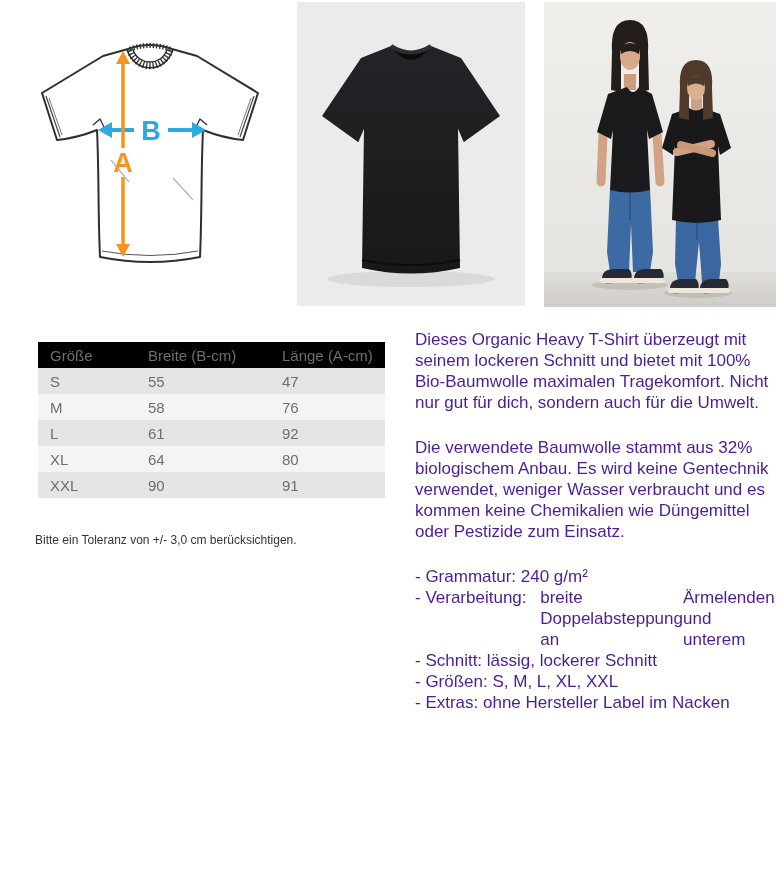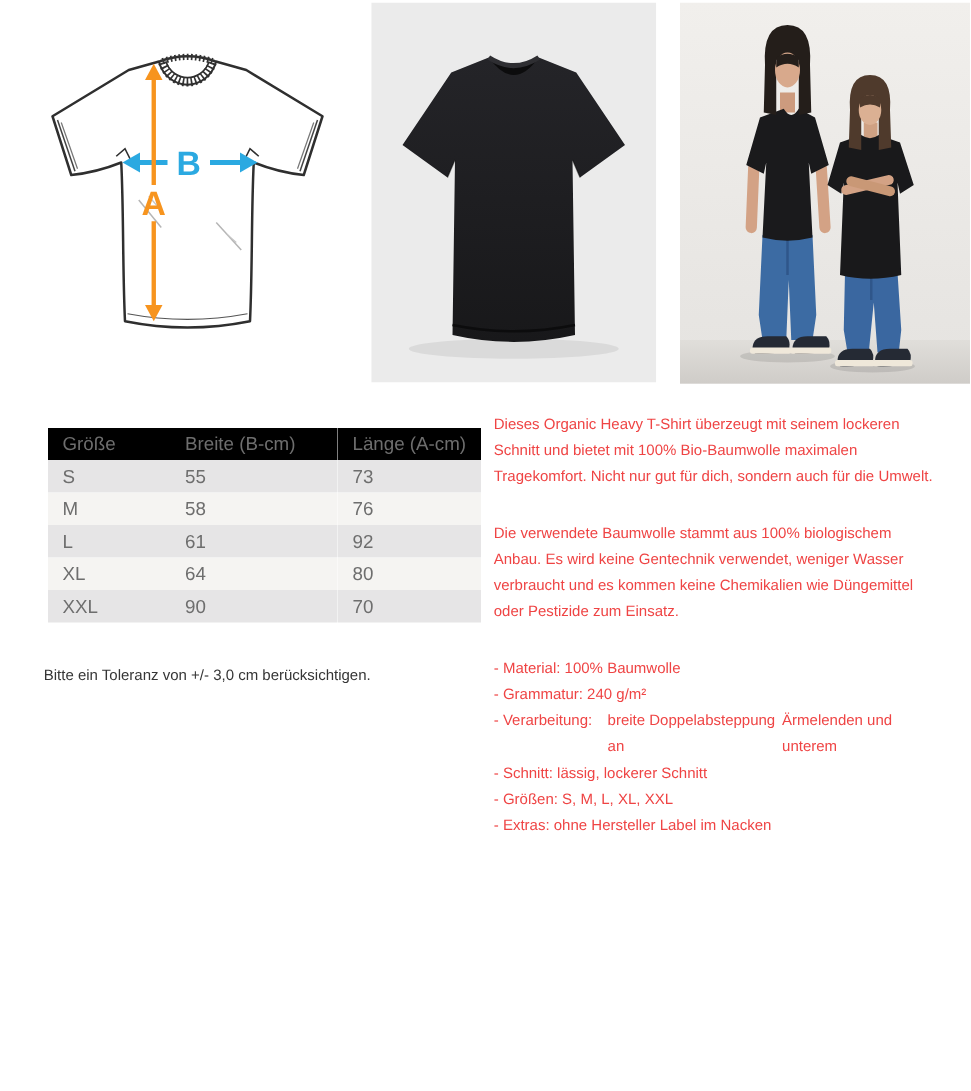--- a/index.html
+++ b/index.html
@@ -21,22 +21,22 @@
   col.c1 { width:98px; } col.c2 { width:134px; } col.c3 { width:115px; }
   th, td { text-align:left; font-weight:400; font-size:15px; height:26px;
            padding:0 0 0 12px; color:#6e6e6e; white-space:nowrap; overflow:hidden; }
   thead tr { background:#000000; }
   tbody tr:nth-child(odd)  { background:#e6e5e6; }
   tbody tr:nth-child(even) { background:#f5f4f2; }
 
   .tolerance { position:absolute; left:35px; top:533px; font-size:12px; color:#353535; }
 
   
-  .description { position:absolute; left:395px; top:329px; width:356px;
-                 font-size:12px; line-height:21px; color:#ef4444;
+  .description { position:absolute; left:415px; top:329px; width:356px;
+                 font-size:17px; line-height:21px; color:#4c1d95;
                  hyphens:auto; -webkit-hyphens:auto; }
   .description p { margin:0 0 24px 0; }
   .specs { margin-top:3px; }
   .spec-line { line-height:21px; }
   .spec-flex { display:flex; }
   .spec-flex .spec-label { white-space:pre; }
   .spec-flex .spec-cont { display:flex; margin-left:9px; }
 </style>
 </head>
 <body>
@@ -167,53 +167,52 @@
         <tr>
           <th>Größe</th>
           <th>Breite (B-cm)</th>
           <th>Länge (A-cm)</th>
         </tr>
       </thead>
       <tbody>
         <tr>
           <td>S</td>
           <td>55</td>
-          <td>73</td>
+          <td>47</td>
         </tr>
         <tr>
           <td>M</td>
           <td>58</td>
           <td>76</td>
         </tr>
         <tr>
           <td>L</td>
           <td>61</td>
           <td>92</td>
         </tr>
         <tr>
           <td>XL</td>
           <td>64</td>
           <td>80</td>
         </tr>
         <tr>
           <td>XXL</td>
           <td>90</td>
-          <td>70</td>
+          <td>91</td>
         </tr>
       </tbody>
     </table>
   </div>
 
   <div class="tolerance">Bitte ein Toleranz von +/- 3,0 cm berücksichtigen.</div>
 
   <div class="description">
     <p>Dieses Organic Heavy T-Shirt überzeugt mit seinem lockeren Schnitt und bietet mit 100% Bio-Baumwolle maximalen Tragekomfort. Nicht nur gut für dich, sondern auch für die Umwelt.</p>
-    <p>Die verwendete Baumwolle stammt aus 100% biologischem Anbau. Es wird keine Gentechnik verwendet, weniger Wasser verbraucht und es kommen keine Chemikalien wie Düngemittel oder Pestizide zum Einsatz.</p>
+    <p>Die verwendete Baumwolle stammt aus 32% biologischem Anbau. Es wird keine Gentechnik verwendet, weniger Wasser verbraucht und es kommen keine Chemikalien wie Düngemittel oder Pestizide zum Einsatz.</p>
     <div class="specs">
-      <div class="spec-line">- Material: 100% Baumwolle</div>
       <div class="spec-line">- Grammatur: 240 g/m²</div>
       <div class="spec-line spec-flex">
         <span class="spec-label">- Verarbeitung: </span>
         <span class="spec-cont">
           <span>breite Doppelabsteppung an</span>
           <span>Ärmelenden und unterem</span>
         </span>
       </div>
       <div class="spec-line">- Schnitt: lässig, lockerer Schnitt</div>
       <div class="spec-line">- Größen: S, M, L, XL, XXL</div>

